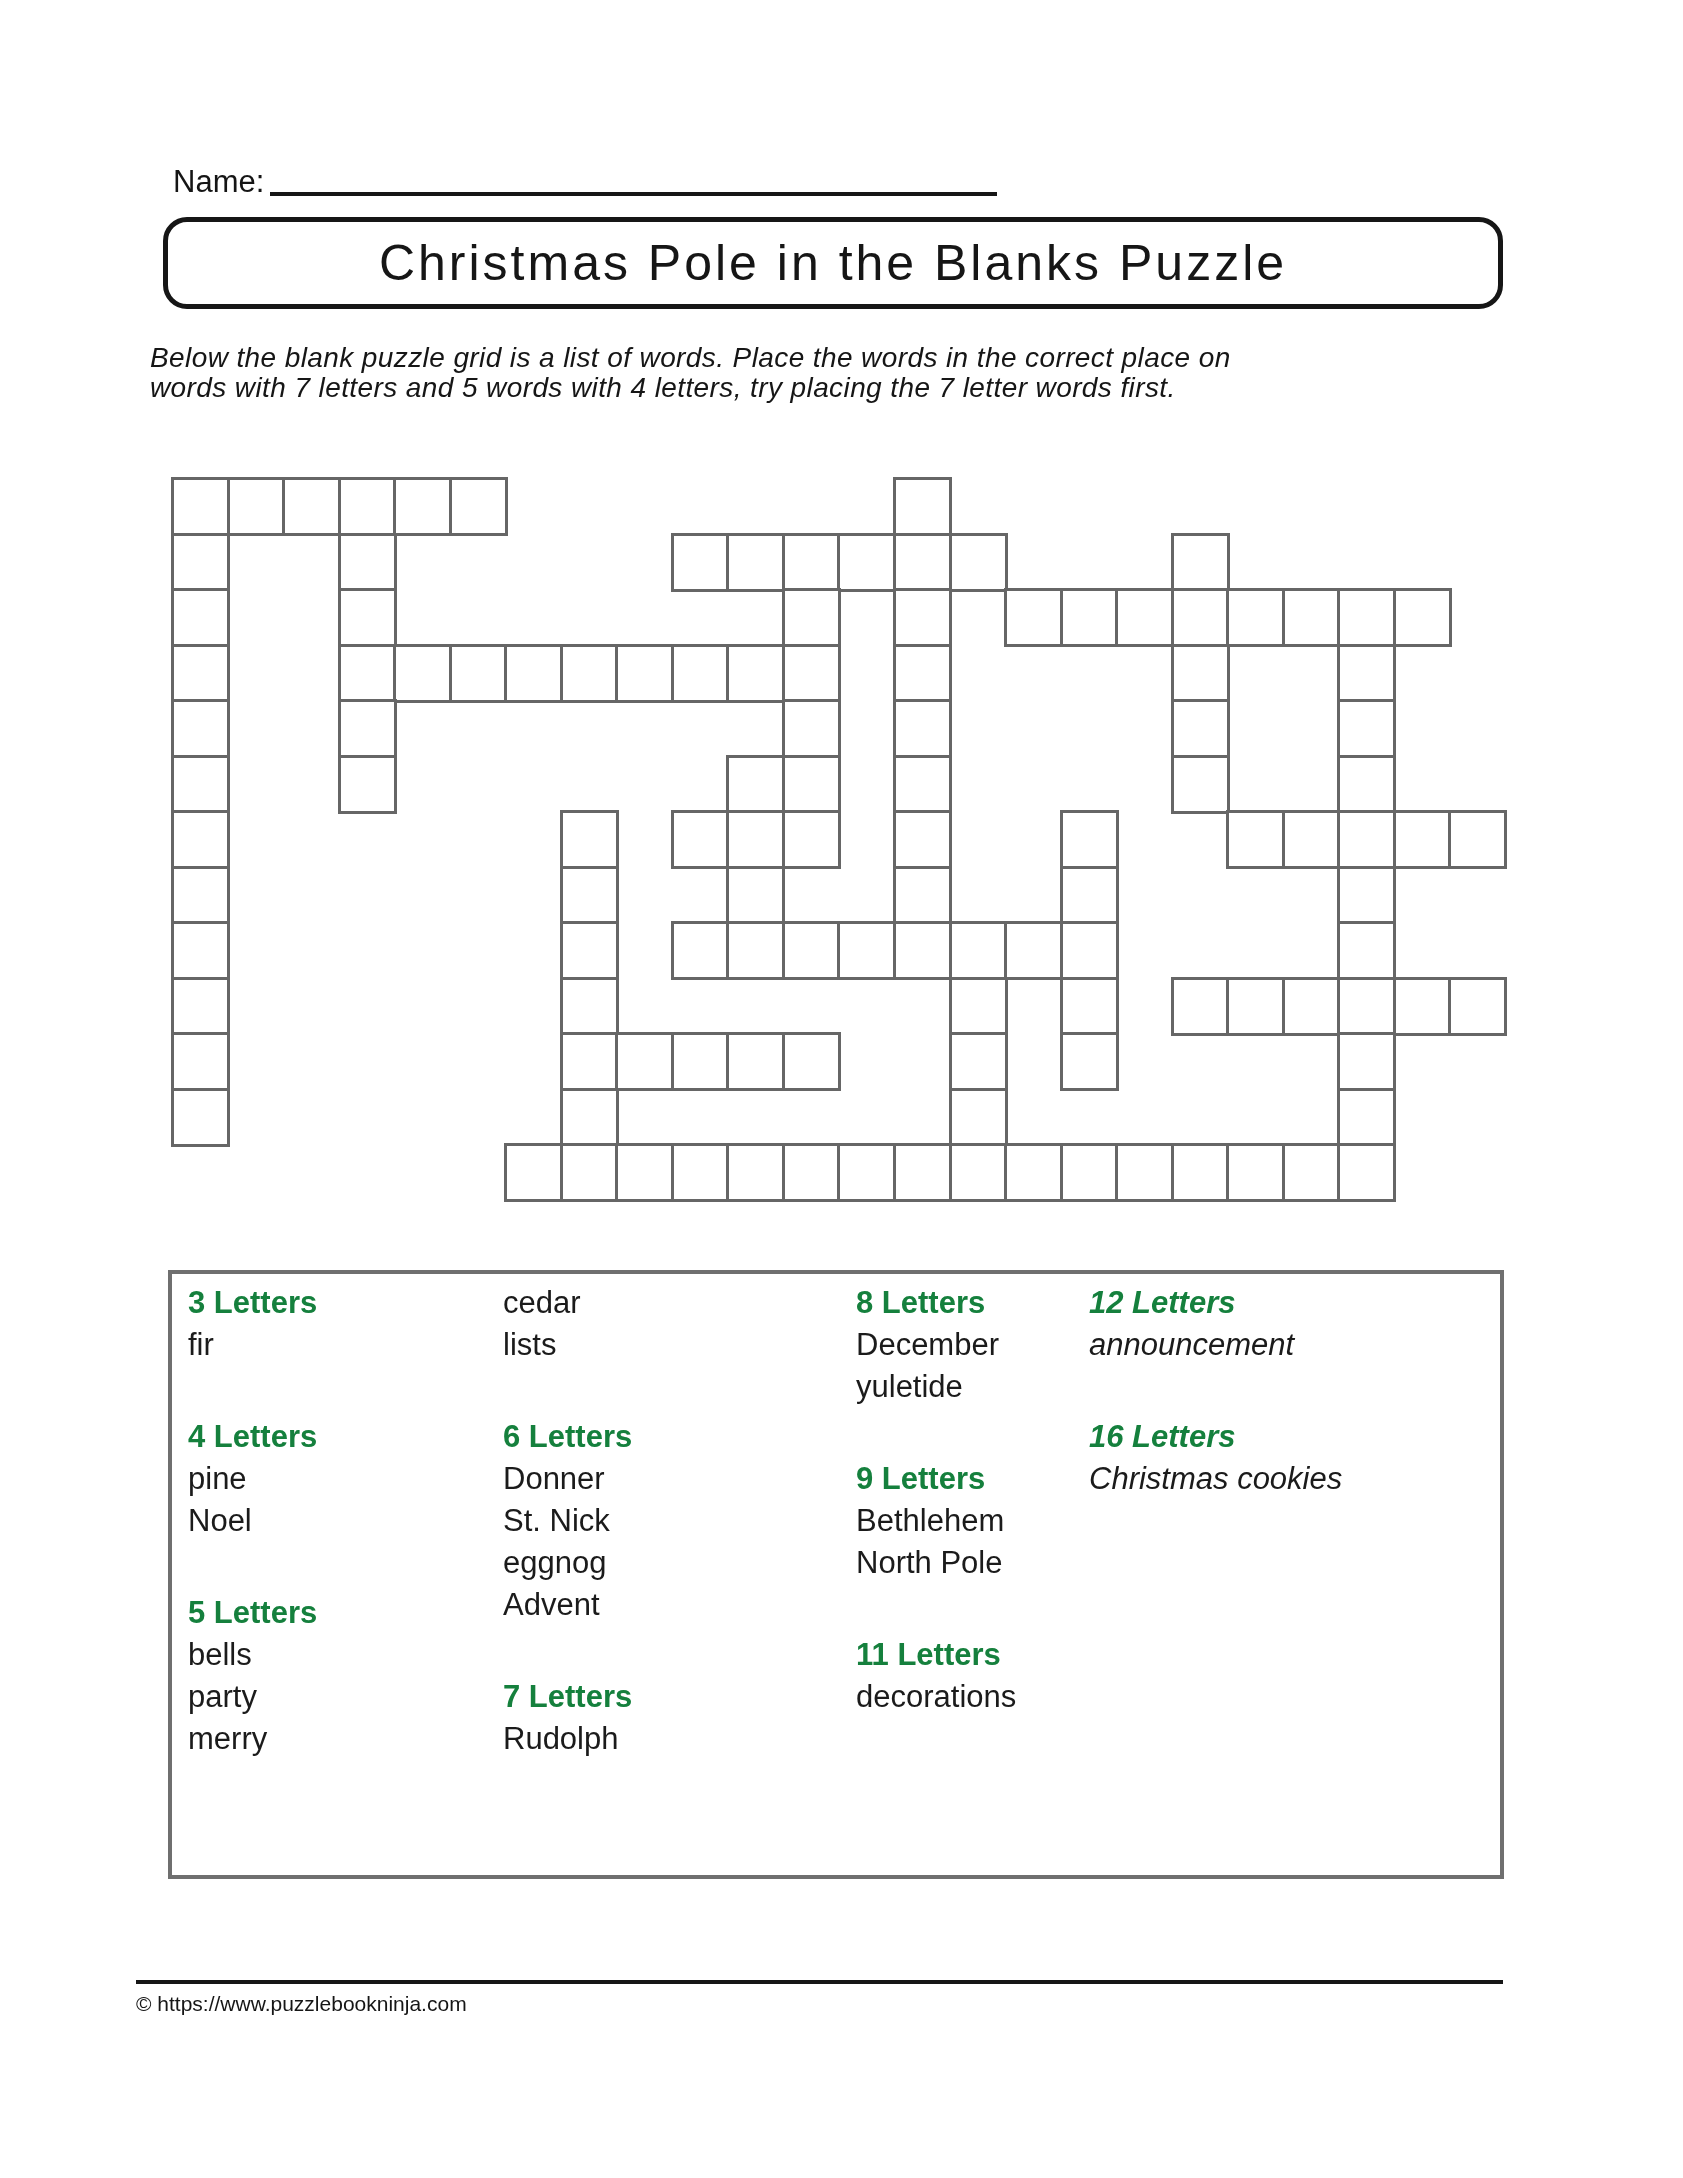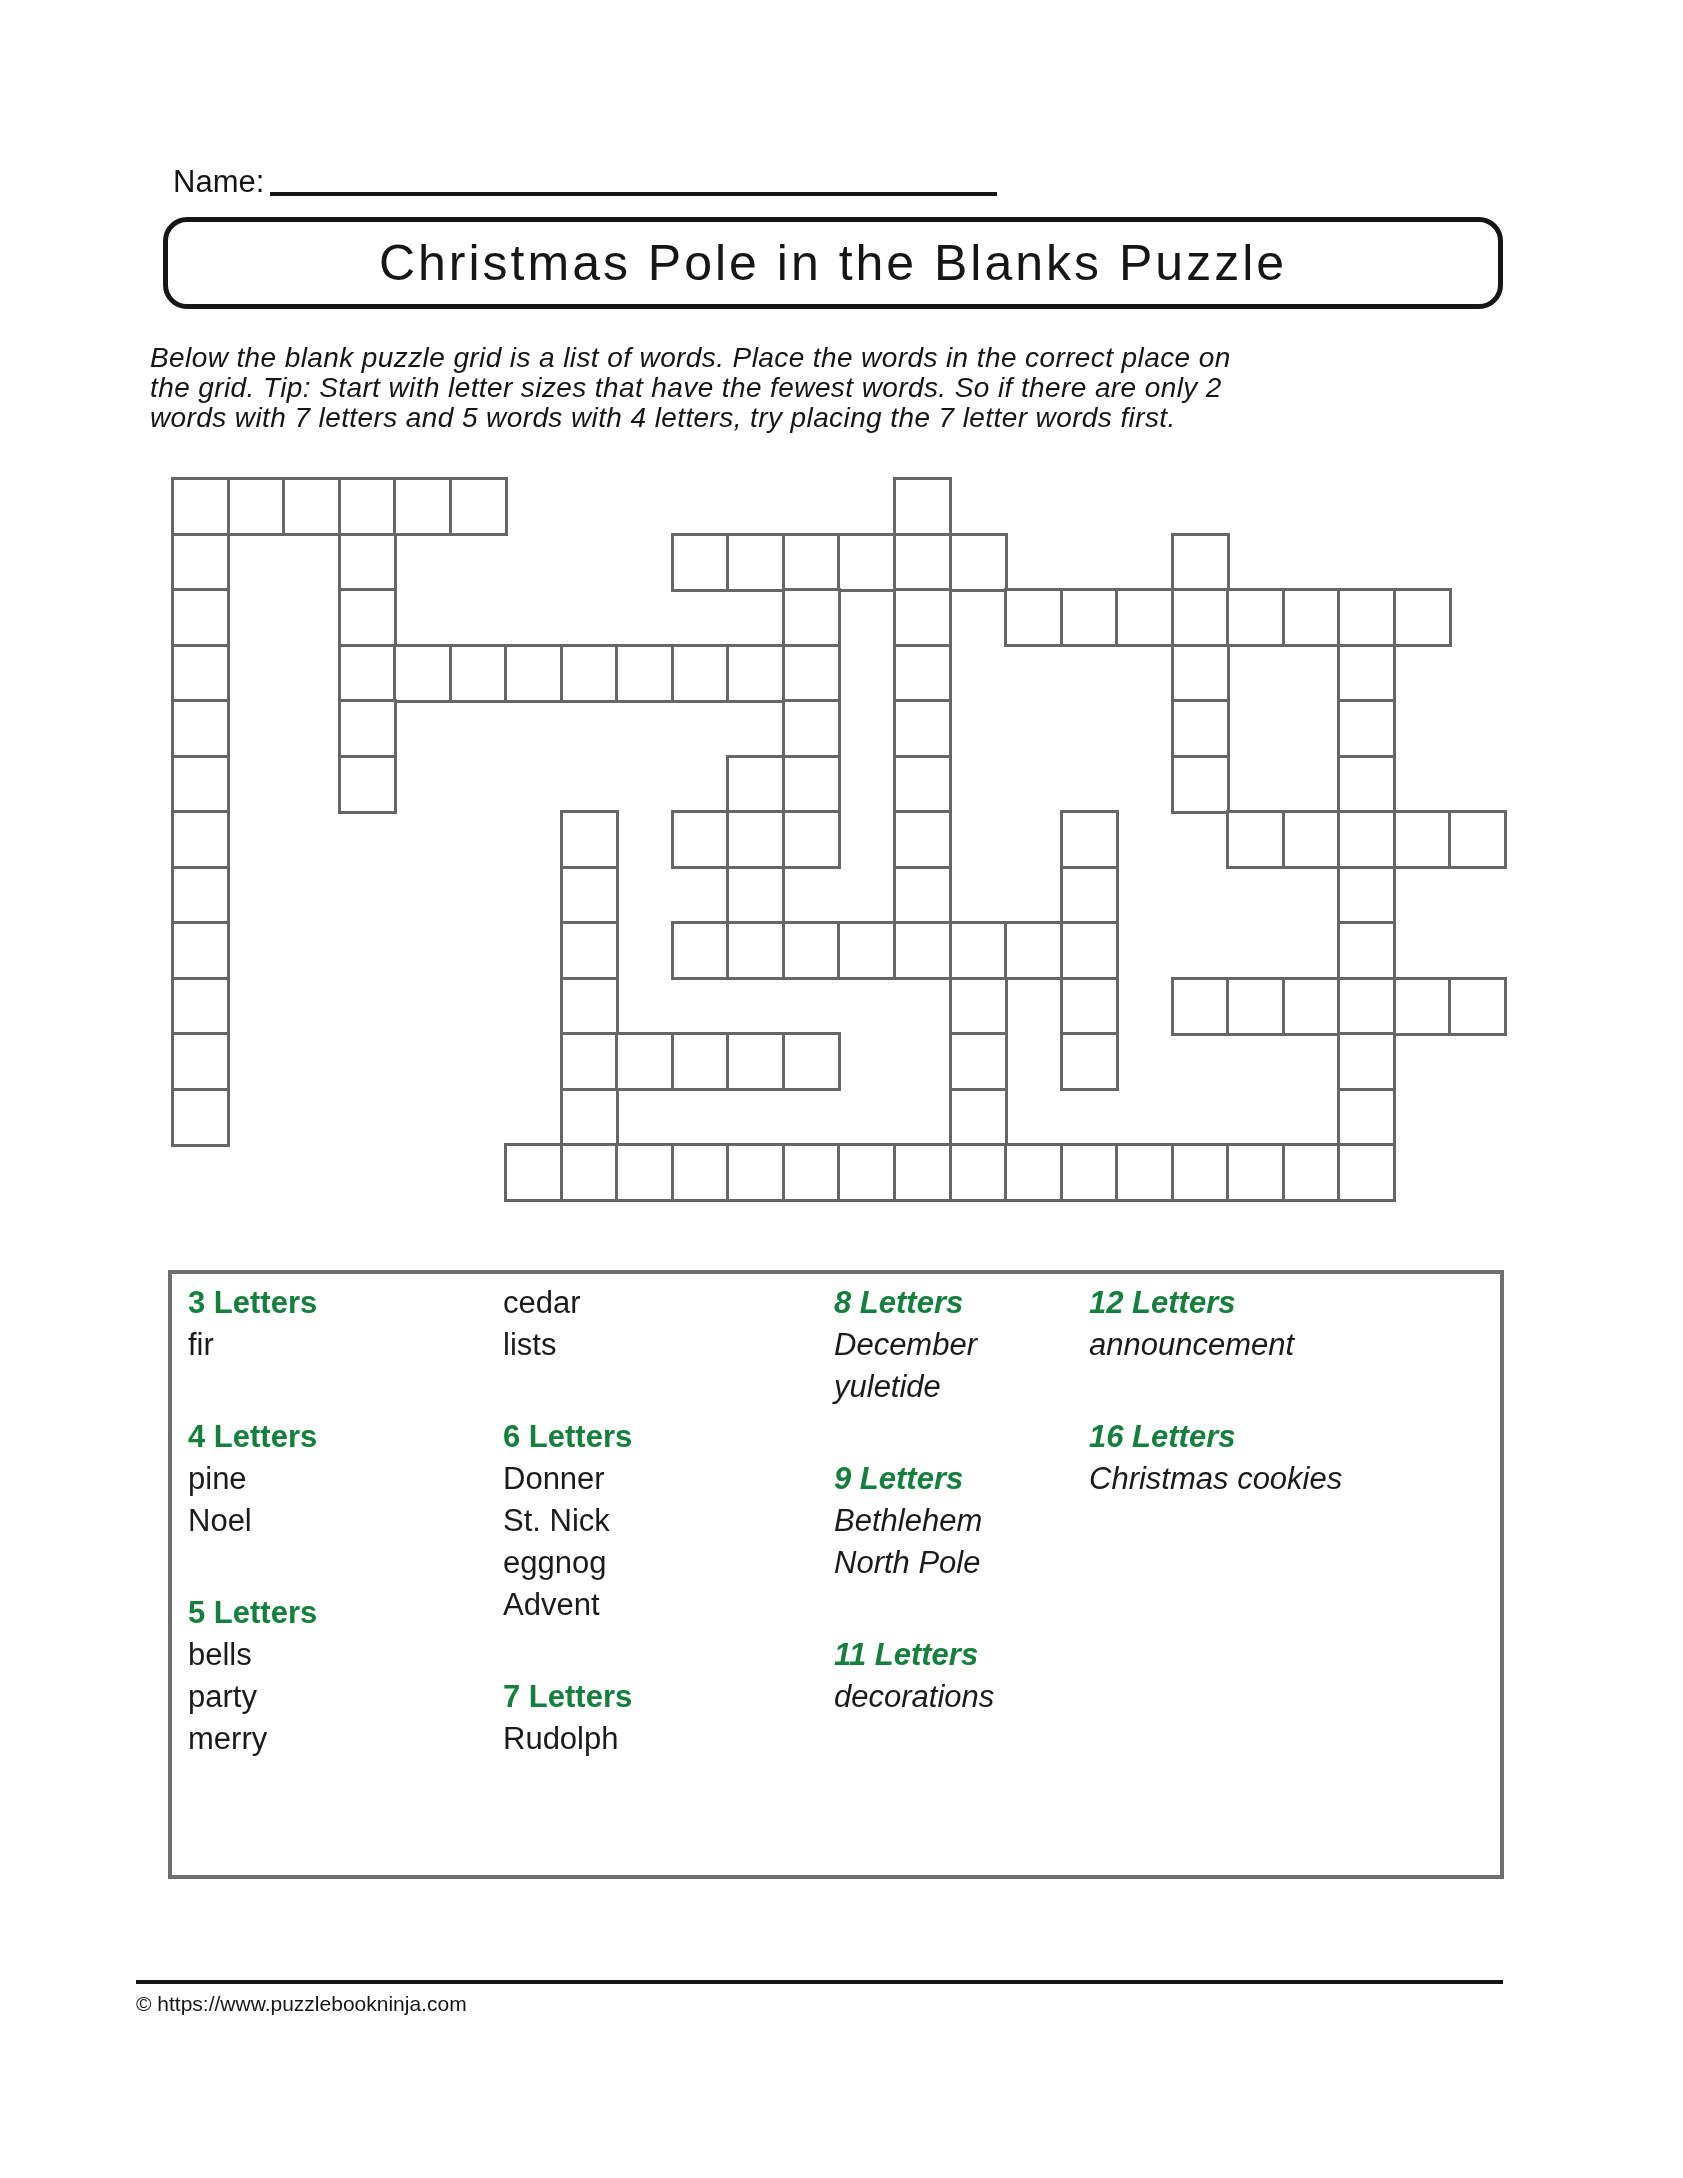--- a/index.html
+++ b/index.html
@@ -28,42 +28,41 @@
     border:3.3px solid #666666;background:#ffffff;
   }
   
   #word-list-panel{
     left:168px;top:1270px;width:1336px;height:609px;box-sizing:border-box;
     border:4px solid #6f6f6f;background:#ffffff;
   }
   .wl-col{position:absolute;top:1282px;}
   #wl-col-0{left:188px;}
   #wl-col-1{left:503px;}
-  #wl-col-2{left:834px;font-style:italic;}
+  #wl-col-2{left:856px;}
   #wl-col-3{left:1089px;font-style:italic;}
   .wl-line{font-size:31px;line-height:42px;white-space:nowrap;color:#1b1b1b;}
   .wl-heading{font-weight:bold;color:#15803d;}
   .wl-spacer{height:50px;}
   
   #footer-rule{left:136px;top:1980px;width:1367px;height:4px;background:#161616;}
   #copyright-text{left:136px;top:1992px;font-size:21px;color:#161616;}
 </style>
 </head>
 <body>
 
 <div class="abs" id="name-label">Name:</div>
 <div class="abs" id="name-underline"></div>
 
 <div class="abs" id="title-box">
   <span id="page-title">Christmas Pole in the Blanks Puzzle</span>
 </div>
 
 <div class="abs" id="instructions">
   <div class="instr-line">Below the blank puzzle grid is a list of words. Place the words in the correct place on</div>
-  <div class="instr-line">the grid. Tip: Start with letter sizes that have the fewest words. So if there are only 2</div>
   <div class="instr-line">words with 7 letters and 5 words with 4 letters, try placing the 7 letter words first.</div>
 </div>
 
 <div class="abs" id="puzzle-grid">
     <div class="cell" style="left: 0px; top: 0px;"></div>
     <div class="cell" style="left: 56px; top: 0px;"></div>
     <div class="cell" style="left: 111px; top: 0px;"></div>
     <div class="cell" style="left: 167px; top: 0px;"></div>
     <div class="cell" style="left: 222px; top: 0px;"></div>
     <div class="cell" style="left: 278px; top: 0px;"></div>

